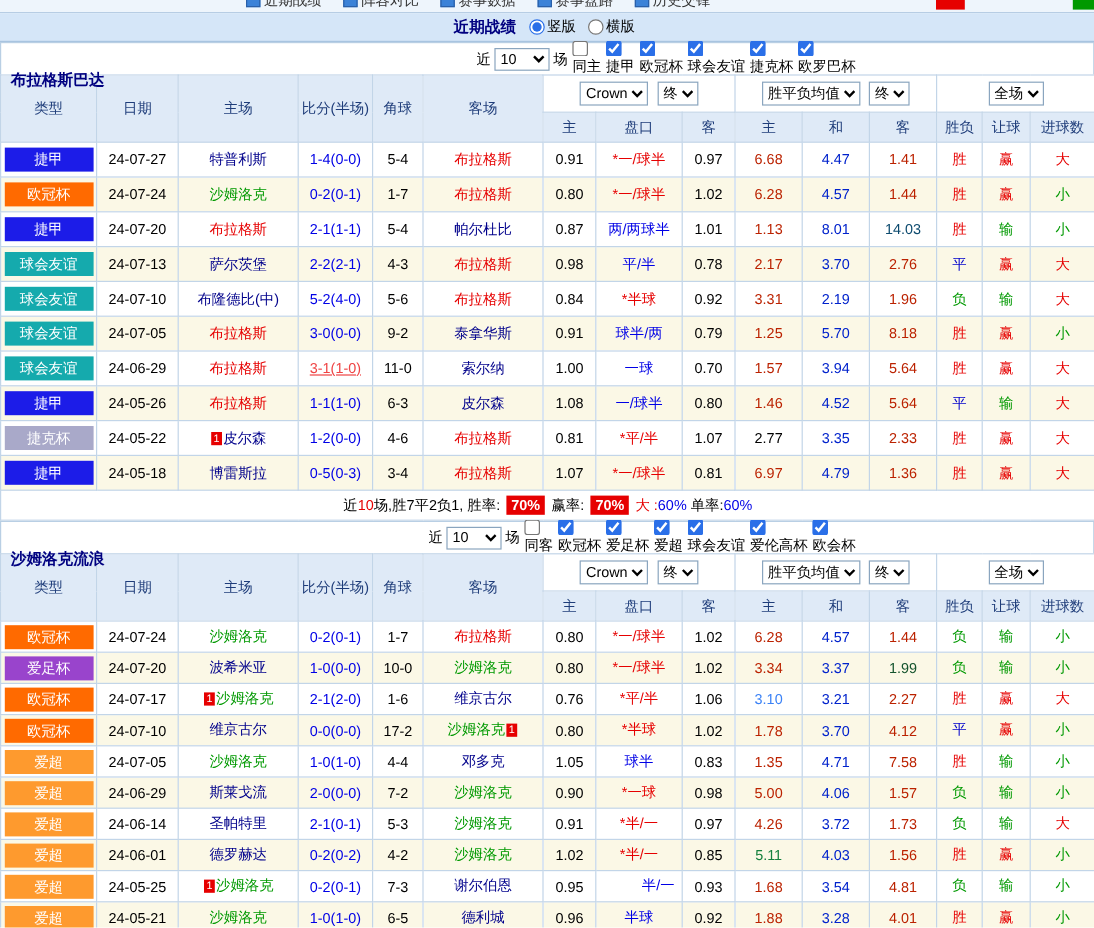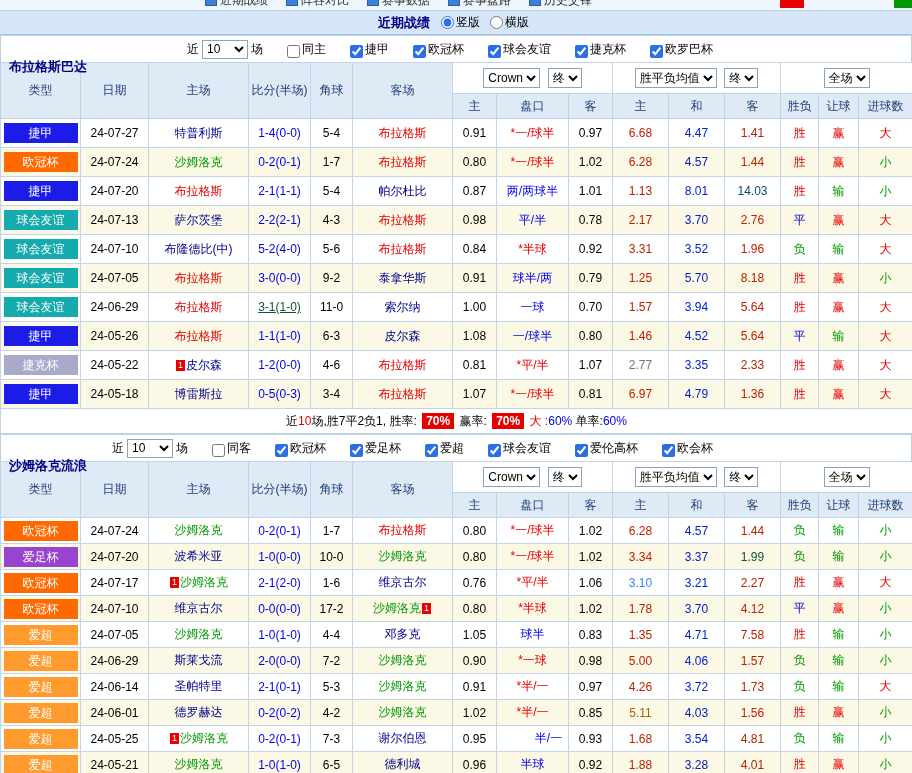--- a/index.html
+++ b/index.html
@@ -17,21 +17,21 @@
   .tb-blk1{width:50px;margin-left:72px;}
   
   .strip{height:23px;background:#d5e6f8;border-bottom:1px solid #a8c4e0;display:flex;align-items:center;justify-content:center;font-size:12px;}
   .strip-title{font-weight:bold;color:#000080;font-size:13px;margin-right:6px;}
   .radio-lab{display:inline-flex;align-items:center;margin:0 5px;cursor:pointer;}
   input[type=checkbox],input[type=radio]{width:13px;height:13px;margin:0 2px 0 0;accent-color:#2a6fe8;}
   
   .section-head{height:26px;background:#ffffff;border:1px solid #b9cfe4;border-bottom:none;display:flex;align-items:center;padding:0 8px;}
   .team-name{font-weight:bold;color:#000080;font-size:13px;margin-top:36px;}
   .filters{margin-left:auto;margin-right:190px;display:flex;align-items:center;white-space:nowrap;}
-  .cb-lab{display:inline-flex;align-items:flex-end;margin-left:24px;cursor:pointer;}
+  .cb-lab{display:inline-flex;align-items:flex-start;margin-left:4px;cursor:pointer;flex-direction:column;}
   .count-select{width:46px;height:19px;margin:0 3px;}
   select{font-size:12px;background:#fff;border:1px solid #8aa5bf;}
   
   table.grid{width:912px;border-collapse:collapse;table-layout:fixed;border:1px solid #9fbcd8;}
   .grid th,.grid td{border:1px solid #c2d5e8;text-align:center;padding:0;overflow:hidden;white-space:nowrap;font-size:12px;}
   .hcol{background:#dfeaf7;color:#1f3d7a;font-weight:400;}
   .hrow1 .selcell{background:#ffffff;height:30px;}
   .hrow1 .selcell select{height:20px;margin:0 2px;}
   .hrow2 .sub-th{background:#dfeaf7;color:#1f3d7a;font-weight:400;height:24px;}
   .t1 tbody tr{height:29px;}
@@ -243,21 +243,21 @@
             <td><span class="badge" style="background: rgb(21, 170, 173);">球会友谊</span></td>
             <td>24-07-10</td>
             <td><span class="team" style="color: rgb(0, 0, 139);">布隆德比(中)</span></td>
             <td><span class="score" style="color: rgb(0, 0, 230);">5-2(4-0)</span></td>
             <td>5-6</td>
             <td><span class="team" style="color: rgb(230, 0, 0);">布拉格斯</span></td>
             <td>0.84</td>
             <td style="color: rgb(230, 0, 0);">*半球</td>
             <td>0.92</td>
             <td style="color: rgb(187, 34, 0);">3.31</td>
-            <td style="color: rgb(0, 34, 204);">3.52</td>
+            <td style="color: rgb(0, 34, 204);">2.19</td>
             <td style="color: rgb(187, 34, 0);">1.96</td>
             <td style="color: rgb(0, 153, 0);">负</td>
             <td style="color: rgb(0, 153, 0);">输</td>
             <td style="color: rgb(230, 0, 0);">大</td>
           </tr>
           <tr>
             <td><span class="badge" style="background: rgb(21, 170, 173);">球会友谊</span></td>
             <td>24-07-05</td>
             <td><span class="team" style="color: rgb(230, 0, 0);">布拉格斯</span></td>
             <td><span class="score" style="color: rgb(0, 0, 230);">3-0(0-0)</span></td>
@@ -270,21 +270,21 @@
             <td style="color: rgb(0, 34, 204);">5.70</td>
             <td style="color: rgb(187, 34, 0);">8.18</td>
             <td style="color: rgb(230, 0, 0);">胜</td>
             <td style="color: rgb(230, 0, 0);">赢</td>
             <td style="color: rgb(0, 153, 0);">小</td>
           </tr>
           <tr>
             <td><span class="badge" style="background: rgb(21, 170, 173);">球会友谊</span></td>
             <td>24-06-29</td>
             <td><span class="team" style="color: rgb(230, 0, 0);">布拉格斯</span></td>
-            <td><span class="score" style="color: #14532d; text-decoration: underline;">3-1(1-0)</span></td>
+            <td><span class="score" style="color: #ef4444; text-decoration: underline;">3-1(1-0)</span></td>
             <td>11-0</td>
             <td><span class="team" style="color: rgb(0, 0, 139);">索尔纳</span></td>
             <td>1.00</td>
             <td style="color: rgb(0, 0, 230);">一球</td>
             <td>0.70</td>
             <td style="color: rgb(187, 34, 0);">1.57</td>
             <td style="color: rgb(0, 34, 204);">3.94</td>
             <td style="color: rgb(187, 34, 0);">5.64</td>
             <td style="color: rgb(230, 0, 0);">胜</td>
             <td style="color: rgb(230, 0, 0);">赢</td>
@@ -310,21 +310,21 @@
           <tr>
             <td><span class="badge" style="background: rgb(169, 169, 201);">捷克杯</span></td>
             <td>24-05-22</td>
             <td><span class="redone">1</span><span class="team" style="color: rgb(0, 0, 139);">皮尔森</span></td>
             <td><span class="score" style="color: rgb(0, 0, 230);">1-2(0-0)</span></td>
             <td>4-6</td>
             <td><span class="team" style="color: rgb(230, 0, 0);">布拉格斯</span></td>
             <td>0.81</td>
             <td style="color: rgb(230, 0, 0);">*平/半</td>
             <td>1.07</td>
-            <td style="color: #737373;">2.77</td>
+            <td style="color: #000000;">2.77</td>
             <td style="color: rgb(0, 34, 204);">3.35</td>
             <td style="color: rgb(187, 34, 0);">2.33</td>
             <td style="color: rgb(230, 0, 0);">胜</td>
             <td style="color: rgb(230, 0, 0);">赢</td>
             <td style="color: rgb(230, 0, 0);">大</td>
           </tr>
           <tr>
             <td><span class="badge" style="background: rgb(28, 28, 232);">捷甲</span></td>
             <td>24-05-18</td>
             <td><span class="team" style="color: rgb(0, 0, 139);">博雷斯拉</span></td>
@@ -560,21 +560,21 @@
           <tr>
             <td><span class="badge" style="background: rgb(254, 154, 46);">爱超</span></td>
             <td>24-06-01</td>
             <td><span class="team" style="color: rgb(0, 0, 139);">德罗赫达</span></td>
             <td><span class="score" style="color: rgb(0, 0, 230);">0-2(0-2)</span></td>
             <td>4-2</td>
             <td><span class="team" style="color: rgb(0, 153, 0);">沙姆洛克</span></td>
             <td>1.02</td>
             <td style="color: rgb(230, 0, 0);">*半/一</td>
             <td>0.85</td>
-            <td style="color: #a16207;">5.11</td>
+            <td style="color: #15803d;">5.11</td>
             <td style="color: rgb(0, 34, 204);">4.03</td>
             <td style="color: rgb(187, 34, 0);">1.56</td>
             <td style="color: rgb(230, 0, 0);">胜</td>
             <td style="color: rgb(230, 0, 0);">赢</td>
             <td style="color: rgb(0, 153, 0);">小</td>
           </tr>
           <tr>
             <td><span class="badge" style="background: rgb(254, 154, 46);">爱超</span></td>
             <td>24-05-25</td>
             <td><span class="redone">1</span><span class="team" style="color: rgb(0, 153, 0);">沙姆洛克</span></td>

